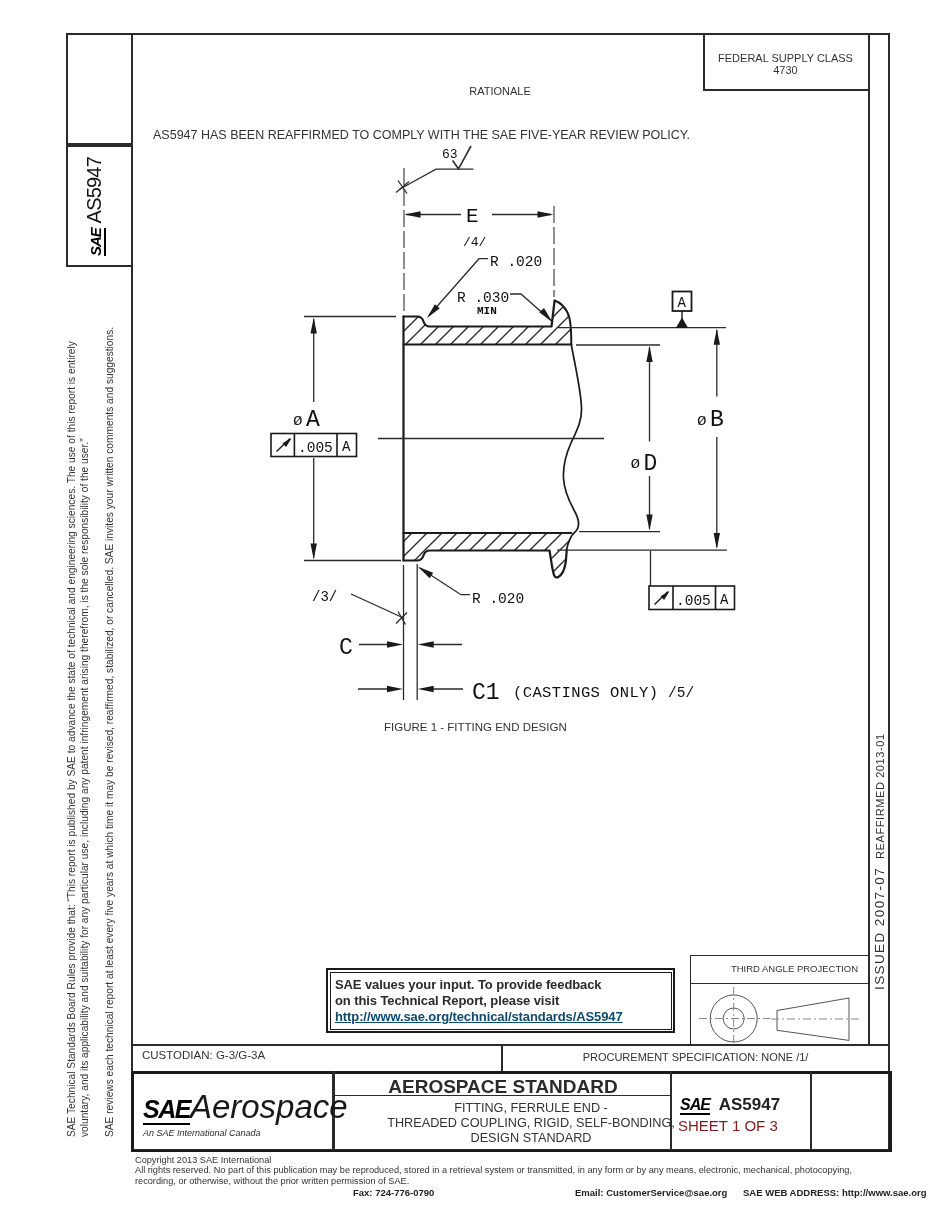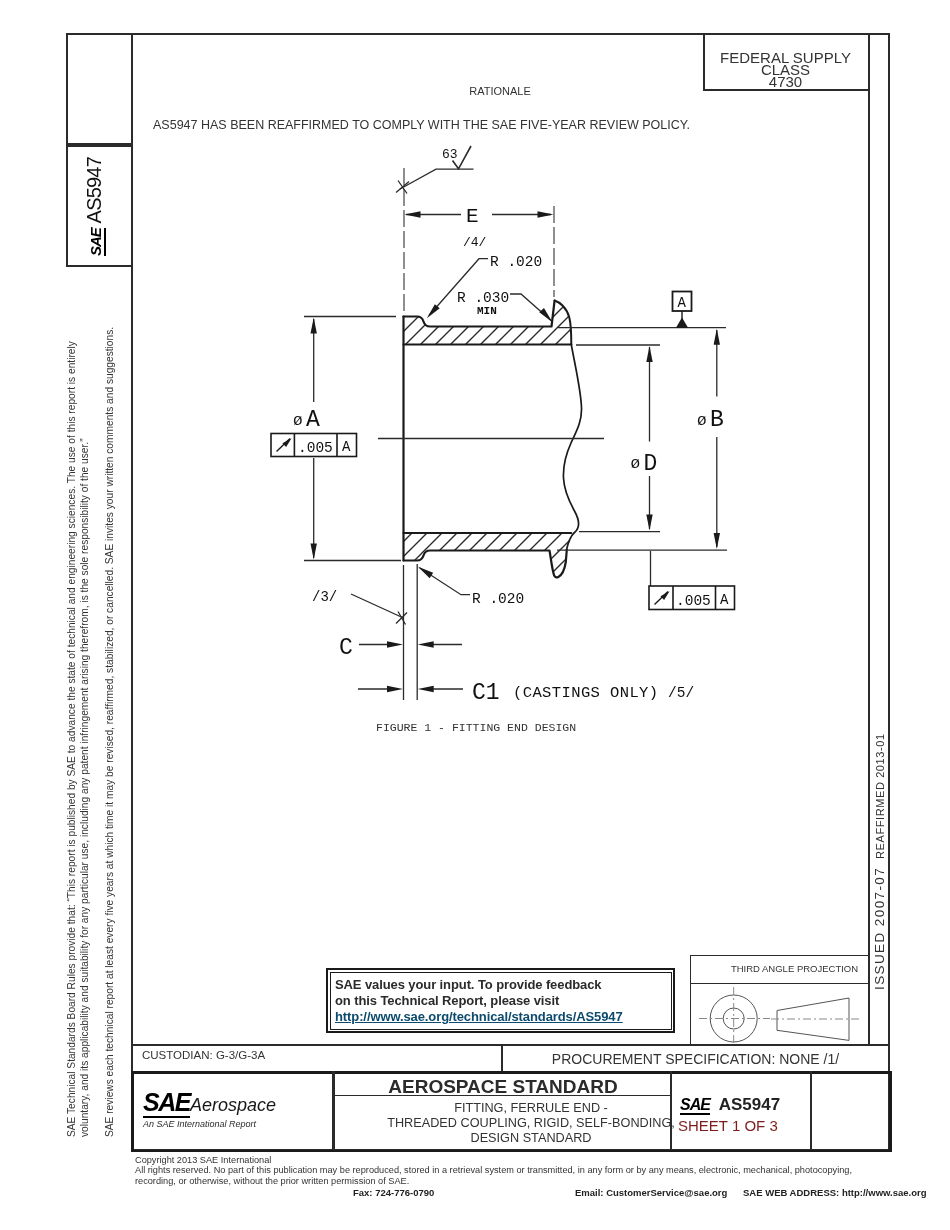--- a/index.html
+++ b/index.html
@@ -17,25 +17,25 @@
 <div class="abs" style="left:83px;top:256px;width:100px;height:26px;transform-origin:0 0;transform:rotate(-90deg);white-space:nowrap;">
   <span style="font-style:italic;font-weight:900;font-size:15px;color:#000;letter-spacing:-1px;border-bottom:2.5px solid #000;">SAE</span><span style="font-size:20px;color:#111;letter-spacing:-0.8px;">&nbsp;AS5947</span>
 </div>
 
 <div class="abs" style="left:131px;top:33px;width:755px;height:1114px;border:2px solid #2b2b2b;"></div>
 
 <div class="ln" style="left:868px;top:33px;width:2px;height:1012px;"></div>
 
 <div class="abs" style="left:703px;top:35px;width:165px;height:54px;border-left:2px solid #2b2b2b;border-bottom:2px solid #2b2b2b;"></div>
 
-<div class="abs" style="left:703px;top:52px;width:165px;text-align:center;font-size:15px;line-height:12px;color:#333;">FEDERAL SUPPLY CLASS<br>4730</div>
+<div class="abs" style="left:703px;top:52px;width:165px;text-align:center;font-size:11px;line-height:12px;color:#333;">FEDERAL SUPPLY CLASS<br>4730</div>
 
 <div class="abs" style="left:300px;top:85px;width:400px;text-align:center;font-size:11px;color:#333;">RATIONALE</div>
 
-<div class="abs" style="left:153px;top:118px;font-size:12.5px;color:#333;">AS5947 HAS BEEN REAFFIRMED TO COMPLY WITH THE SAE FIVE-YEAR REVIEW POLICY.</div>
+<div class="abs" style="left:153px;top:128px;font-size:12.5px;color:#333;">AS5947 HAS BEEN REAFFIRMED TO COMPLY WITH THE SAE FIVE-YEAR REVIEW POLICY.</div>
 
 <div class="abs" style="left:65px;top:1137px;width:847px;height:62px;transform-origin:0 0;transform:rotate(-90deg);font-size:10.2px;line-height:13.4px;color:#333;white-space:nowrap;">
   <div>SAE Technical Standards Board Rules provide that: “This report is published by SAE to advance the state of technical and engineering sciences. The use of this report is entirely<br>voluntary, and its applicability and suitability for any particular use, including any patent infringement arising therefrom, is the sole responsibility of the user.”</div>
   <div style="margin-top:11px;">SAE reviews each technical report at least every five years at which time it may be revised, reaffirmed, stabilized, or cancelled. SAE invites your written comments and suggestions.</div>
 </div>
 
 <div class="abs" style="left:872px;top:990px;width:130px;height:15px;transform-origin:0 0;transform:rotate(-90deg);font-size:13.5px;letter-spacing:1.4px;color:#333;white-space:nowrap;">ISSUED 2007-07</div>
 
 <div class="abs" style="left:873.5px;top:859px;width:130px;height:13px;transform-origin:0 0;transform:rotate(-90deg);font-size:11px;letter-spacing:0.6px;color:#333;white-space:nowrap;">REAFFIRMED 2013-01</div>
 
@@ -67,52 +67,52 @@
     <path d="M771,1019 H859" stroke-dasharray="8 3 2 3" stroke="#888"></path>
   </g>
 </svg>
 
 <div class="ln" style="left:131px;top:1044px;width:757px;height:1.5px;"></div>
 
 <div class="ln" style="left:501px;top:1044px;width:2px;height:28px;"></div>
 
 <div class="abs" style="left:142px;top:1048.5px;font-size:11.5px;color:#333;">CUSTODIAN: G-3/G-3A</div>
 
-<div class="abs" style="left:503px;top:1051px;width:385px;text-align:center;font-size:14px;color:#333;">PROCUREMENT SPECIFICATION: NONE /1/</div>
+<div class="abs" style="left:503px;top:1051px;width:385px;text-align:center;font-size:11px;color:#333;">PROCUREMENT SPECIFICATION: NONE /1/</div>
 
 <div class="abs" style="left:131px;top:1071px;width:755px;height:76px;border:3px solid #1a1a1a;border-bottom:2.5px solid #1a1a1a;"></div>
 
 <div class="ln" style="left:332px;top:1071px;width:3px;height:79px;"></div>
 
 <div class="ln" style="left:670px;top:1071px;width:2px;height:79px;"></div>
 
 <div class="ln" style="left:810px;top:1071px;width:1.5px;height:79px;"></div>
 
 <div class="ln" style="left:334px;top:1094.5px;width:337px;height:1.5px;"></div>
 
 <div class="abs" style="left:143px;top:1088px;width:185px;">
-  <div style="white-space:nowrap;"><span style="font-style:italic;font-weight:900;font-size:25px;color:#000;letter-spacing:-1.5px;border-bottom:2.5px solid #000;">SAE</span><span style="font-style:italic;font-weight:400;font-size:18px;color:#181818;letter-spacing:0;">Aerospace</span></div>
-  <div style="font-style:italic;font-size:9px;color:#2a2a2a;margin-top:2px;">An SAE International Report</div>
+  <div style="white-space:nowrap;"><span style="font-style:italic;font-weight:900;font-size:25px;color:#000;letter-spacing:-1.5px;border-bottom:2.5px solid #000;">SAE</span><span style="font-style:italic;font-weight:400;font-size:33px;color:#181818;letter-spacing:0;">Aerospace</span></div>
+  <div style="font-style:italic;font-size:9px;color:#2a2a2a;margin-top:2px;">An SAE International Canada</div>
 </div>
 
 <div class="abs" style="left:335px;top:1076px;width:336px;text-align:center;font-size:19px;font-weight:bold;color:#2b2b2b;">AEROSPACE STANDARD</div>
 
 <div class="abs" style="left:335px;top:1100.5px;width:392px;text-align:center;font-size:12.7px;line-height:15.3px;color:#333;">FITTING, FERRULE END -<br>THREADED COUPLING, RIGID, SELF-BONDING,<br>DESIGN STANDARD</div>
 
 <div class="abs" style="left:680px;top:1095px;white-space:nowrap;"><span style="font-style:italic;font-weight:900;font-size:16px;color:#000;letter-spacing:-1px;border-bottom:2px solid #000;">SAE</span><span style="font-weight:bold;font-size:17px;color:#222;">&nbsp; AS5947</span></div>
 
 <div class="abs" style="left:678px;top:1117px;font-size:15px;color:#7f1d1d;text-align:right;">SHEET 1 OF 3</div>
 
 <div class="abs" style="left:135px;top:1154.5px;font-size:9.2px;line-height:10.8px;color:#333;">Copyright 2013 SAE International<br>All rights reserved. No part of this publication may be reproduced, stored in a retrieval system or transmitted, in any form or by any means, electronic, mechanical, photocopying,<br>recording, or otherwise, without the prior written permission of SAE.</div>
 
 <div class="abs" style="left:135px;top:1186.5px;font-size:9.5px;line-height:11.5px;color:#222;font-weight:bold;white-space:nowrap;">
   <div><span style="display:inline-block;width:170px;"></span><span style="display:inline-block;width:222px;padding-left:48px;">Fax: 724-776-0790</span><span style="display:inline-block;width:168px;">Email: CustomerService@sae.org</span><span>SAE WEB ADDRESS: http://www.sae.org</span></div>
 </div>
 
-<div class="abs" style="left:376px;top:721px;font-size:11.5px;color:#333;font-family:Liberation Mono, monospace;">FIGURE 1 - FITTING END DESIGN</div>
+<div class="abs" style="left:384px;top:721px;font-size:11.5px;color:#333;">FIGURE 1 - FITTING END DESIGN</div>
 
 <svg class="abs" style="left:260px;top:135px;" width="490" height="580" viewBox="260 135 490 580" fill="none">
   <defs>
     <pattern id="hat" patternUnits="userSpaceOnUse" width="15" height="15">
       <path d="M0,15 L15,0 M-3.75,3.75 L3.75,-3.75 M11.25,18.75 L18.75,11.25" stroke="#2b2b2b" stroke-width="1.4"></path>
     </pattern>
     <path id="ah" d="M0,0 L-16,-3.2 L-16,3.2 Z" fill="#1a1a1a" stroke="none"></path>
   </defs>
 
   <path d="M403.5,316.5 H417 Q422,316.5 423.5,321.5 Q425,326.5 430,326.5 H551.5 L554.6,300.5 C559.5,302 566.5,307.5 569.3,317.5 C570.9,323.5 571.3,332 571.3,344.5 L403.5,344.5 Z" fill="url(#hat)"></path>

